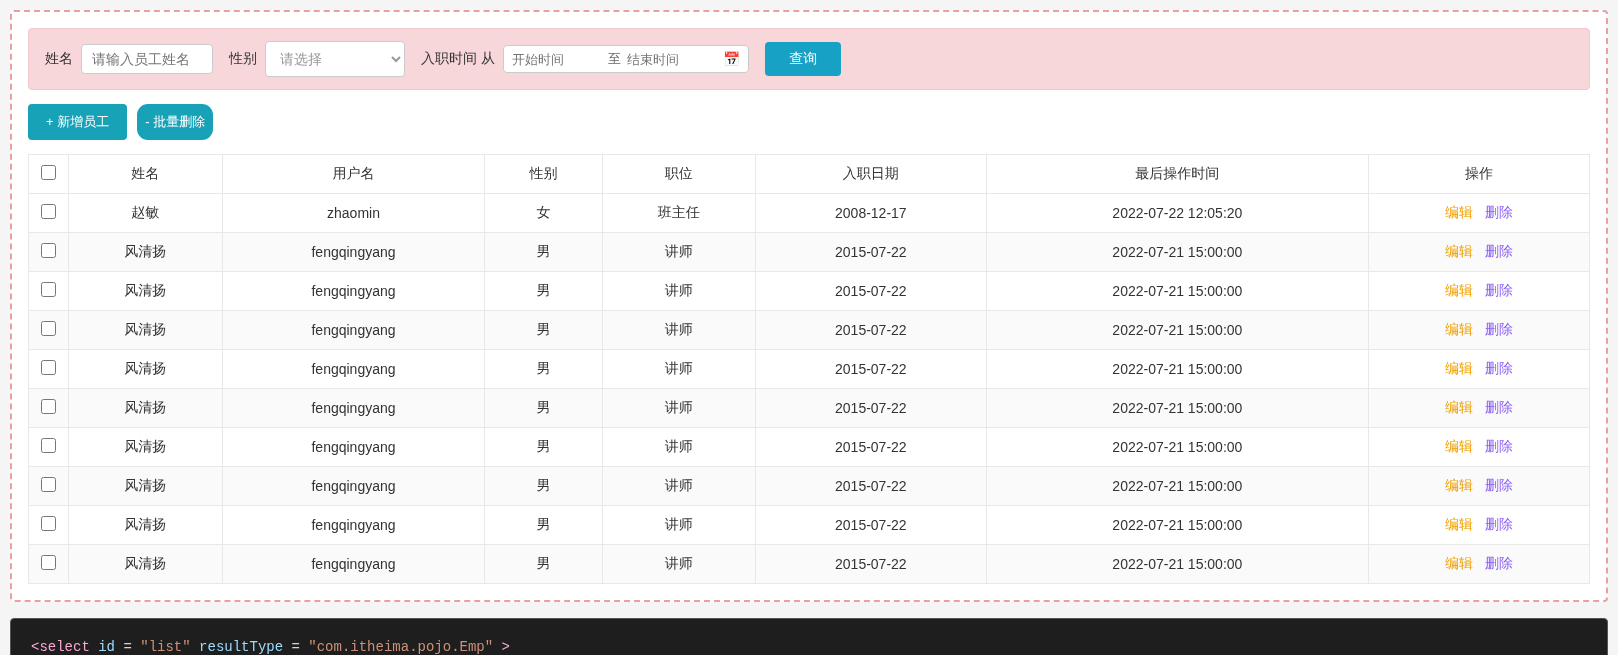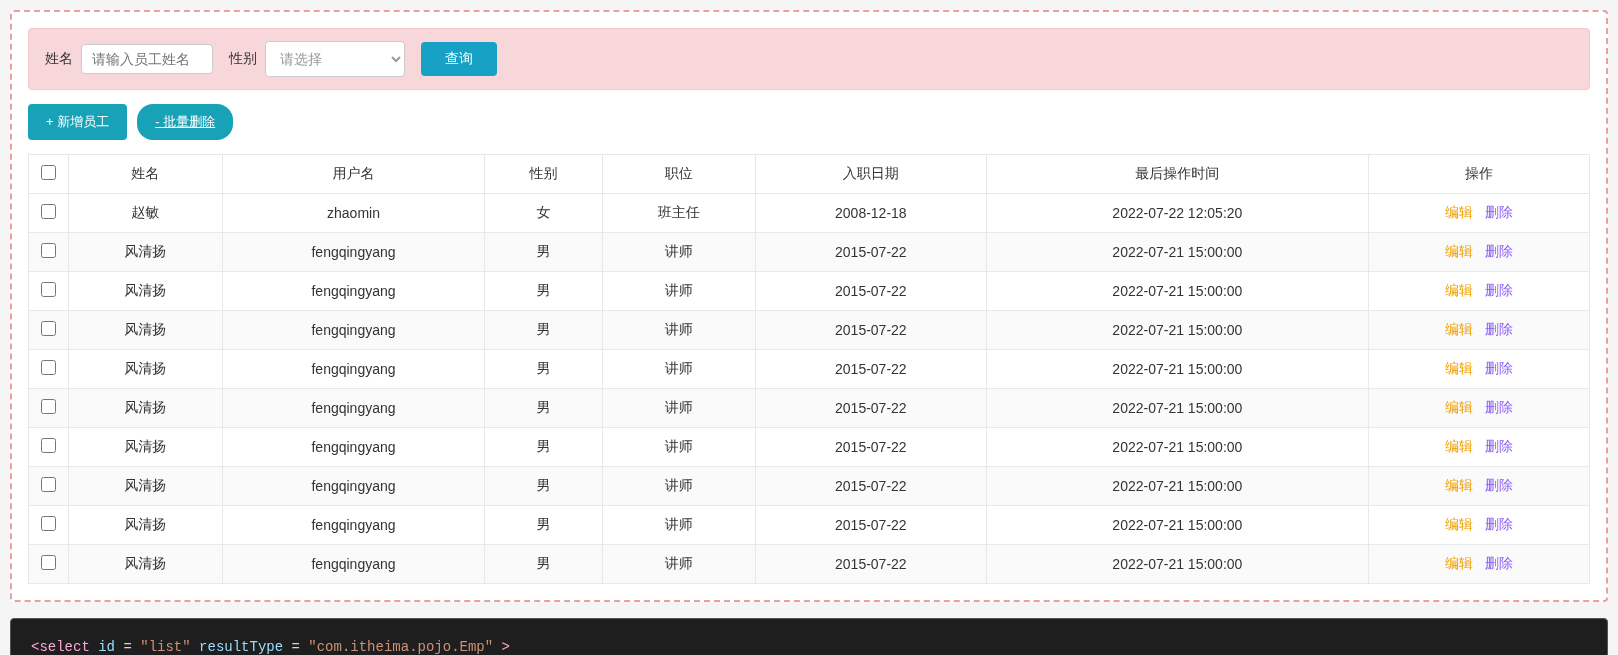--- a/index.html
+++ b/index.html
@@ -120,25 +120,24 @@
       border-radius: 4px;
       padding: 9px 18px;
       font-size: 13px;
       cursor: pointer;
     }
 
     .delete-btn {
       background: #17a2b8;
       color: #fff;
       border: none;
-      border-radius: 16px;
-      padding: 7px 18px;
+      border-radius: 11px;
+      padding: 7px 8px;
       font-size: 13px;
       cursor: pointer;
-      text-decoration: underline;
     }
 
     
     .data-table {
       width: 100%;
       border-collapse: collapse;
     }
 
     .data-table th {
       background: #fff;
@@ -220,20 +219,29 @@
 
     <div class="search-field">
       <span class="search-label">性别</span>
       <select class="search-select">
         <option>请选择</option>
         <option>男</option>
         <option>女</option>
       </select>
     </div>
 
+    <div class="search-field">
+      <span class="search-label">入职时间 从</span>
+      <div class="date-input-group">
+        <input class="date-input" type="text" placeholder="开始时间" style="">
+        <span class="date-separator">至</span>
+        <input class="date-input" type="text" placeholder="结束时间" style="">
+        <span class="calendar-icon">📅</span>
+      </div>
+    </div>
 
     <button class="query-btn">查询</button>
   </div>
 
   <div class="action-bar">
     <button class="add-btn">+ 新增员工</button>
     <button class="delete-btn">- 批量删除</button>
   </div>
 
   <table class="data-table">
@@ -253,21 +261,21 @@
     </thead>
     <tbody id="table-body">
     <tr>
       <td class="checkbox-cell">
         <input type="checkbox" class="row-checkbox" style="">
       </td>
       <td>赵敏</td>
       <td>zhaomin</td>
       <td>女</td>
       <td>班主任</td>
-      <td>2008-12-18</td>
+      <td>2008-12-17</td>
       <td>2022-07-22 12:05:20</td>
       <td>
         <a class="edit-link">编辑</a>
         <a class="delete-link">删除</a>
       </td>
     </tr>
         <tr>
       <td class="checkbox-cell">
         <input type="checkbox" class="row-checkbox" style="">
       </td>

